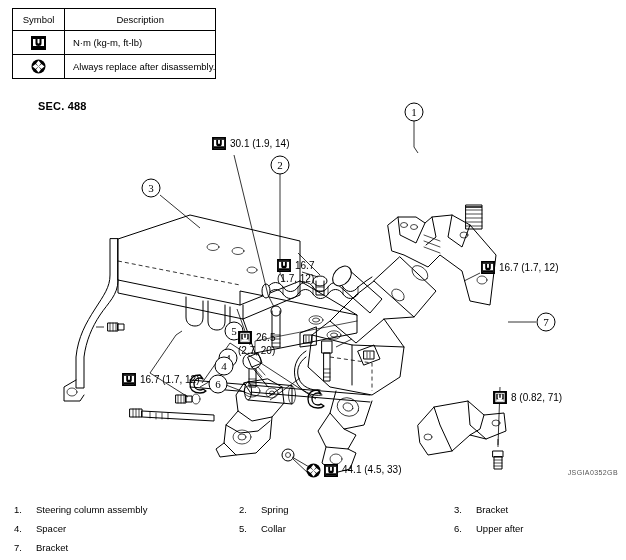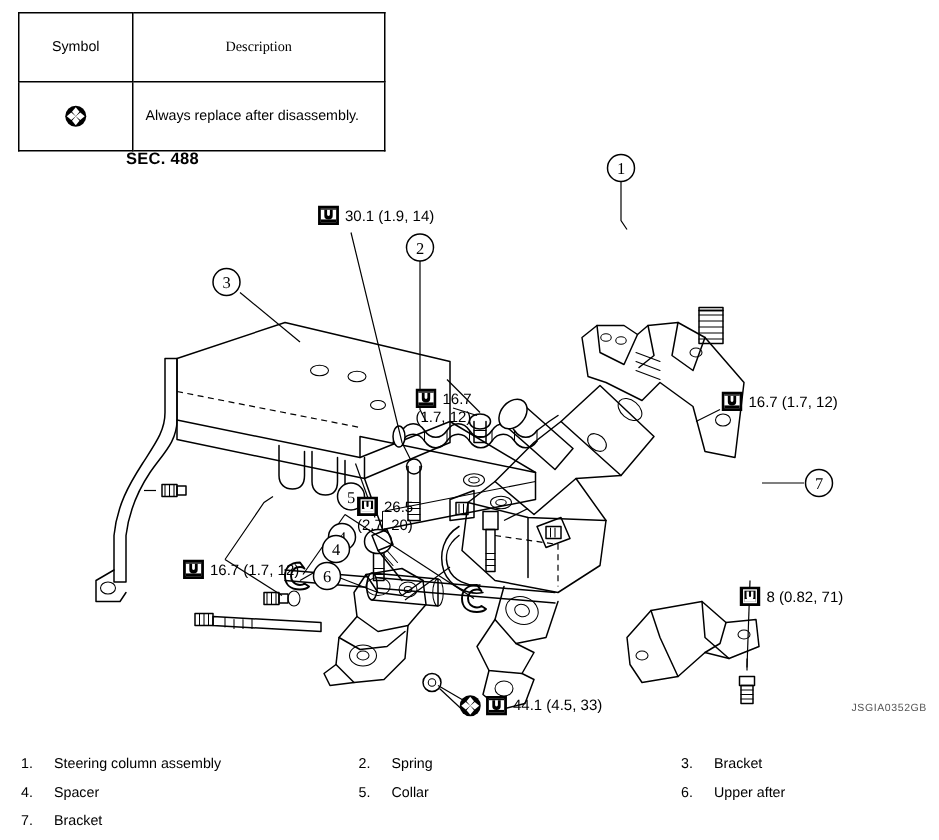--- a/index.html
+++ b/index.html
@@ -21,27 +21,27 @@
     position: absolute;
     left: 12px;
     top: 8px;
     border-collapse: collapse;
     background: #fff;
   }
   #symbol-table td, #symbol-table th {
     border: 1px solid #000;
     font-weight: normal;
     font-size: 9.5px;
-    padding: 12px;
+    padding: 0;
     text-align: center;
     vertical-align: middle;
     height: 21px;
   }
   #symbol-table th.col-sym { width: 51px; }
-  #symbol-table th.col-desc { width: 143px; font-family: Liberation Serif, serif; }
+  #symbol-table th.col-desc { width: 143px; }
   #symbol-table td.desc {
     text-align: left;
     padding-left: 8px;
     font-size: 9.5px;
     white-space: nowrap;
   }
   #symbol-table td.symcell { padding: 1px 0; }
 
   
   .tq-icon {
@@ -61,21 +61,20 @@
   .xo-icon svg { display: block; }
 
   
   #sec-label {
     position: absolute;
     left: 38px;
     top: 100px;
     font-size: 11px;
     font-weight: bold;
     letter-spacing: 0.2px;
-    margin-left: 46px;
   }
 
   
   #drawing {
     position: absolute;
     left: 0;
     top: 95px;
     width: 626px;
     height: 400px;
   }
@@ -129,20 +128,34 @@
   .legend-cell.empty { visibility: hidden; }
 </style>
 </head>
 <body>
 
 <table id="symbol-table">
   <tbody>
       <tr>
     <th class="col-sym">Symbol</th>
     <th class="col-desc">Description</th>
+  </tr>
+  <tr>
+    <td class="symcell">
+      <span class="tq-icon">
+        <svg viewBox="0 0 30 28" width="15" height="14">
+          <rect x="0" y="0" width="30" height="28" fill="#000"></rect>
+          <rect x="4" y="4" width="22" height="20" fill="#fff"></rect>
+          <path d="M9 6 h4 v7 q0 2 2 2 q2 0 2 -2 v-7 h4 v9 q0 5 -6 5 q-6 0 -6 -5 z" fill="#000"></path>
+          <rect x="4" y="20" width="22" height="4" fill="#000"></rect>
+          <rect x="4" y="4" width="22" height="2" fill="#000"></rect>
+        </svg>
+      </span>
+    </td>
+    <td class="desc">N·m (kg-m, ft-lb)</td>
   </tr>
   <tr>
     <td class="symcell">
       <span class="xo-icon">
         <svg viewBox="0 0 30 30" width="15" height="15">
           <circle cx="15" cy="15" r="14" fill="#000"></circle>
           <path d="M15 3 L20 9 L15 15 L10 9 Z" fill="#fff"></path>
           <path d="M15 27 L20 21 L15 15 L10 21 Z" fill="#fff"></path>
           <path d="M3 15 L9 10 L15 15 L9 20 Z" fill="#fff"></path>
           <path d="M27 15 L21 10 L15 15 L21 20 Z" fill="#fff"></path>

